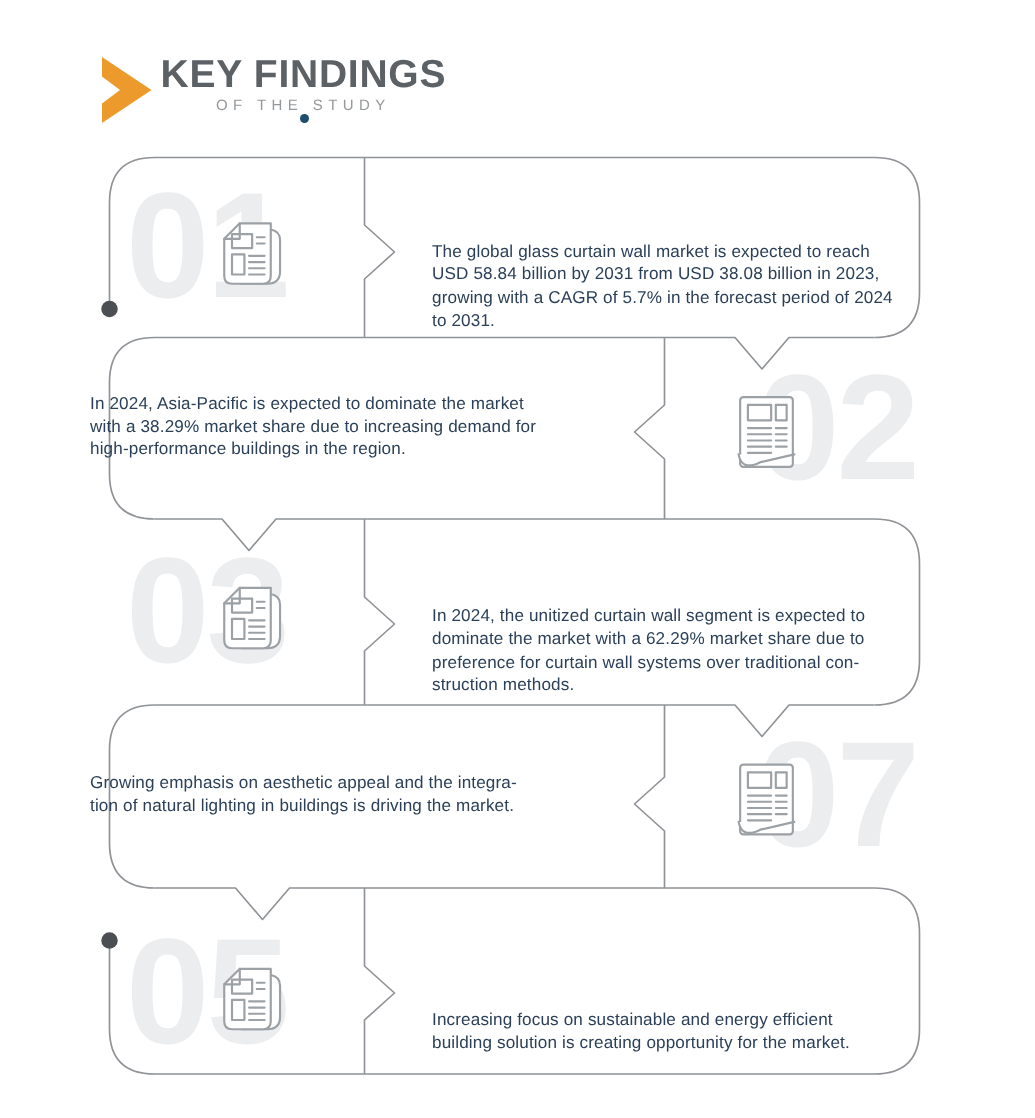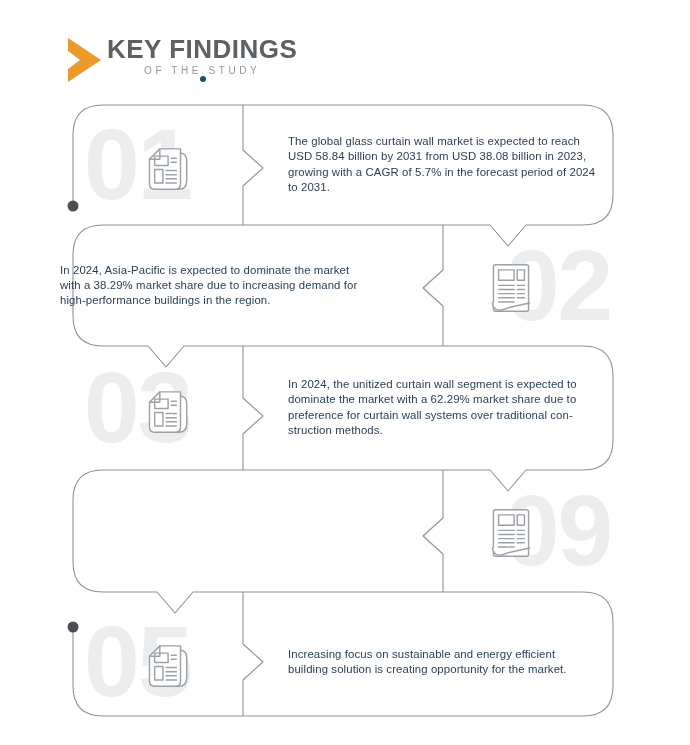--- a/index.html
+++ b/index.html
@@ -39,21 +39,21 @@
   .wm.left{left:84px;}
   .wm.right{left:480px;margin-left:24px;}
   .doc{position:absolute;top:50%;transform:translateY(-46%);width:62px;height:62px;}
   .doc.left{left:134px;}
   .doc.right{left:480px;}
   .ftext{
     position:absolute;top:50%;transform:translateY(-50%);
     font-size:11.4px;line-height:15.4px;color:#2b4058;letter-spacing:.1px;
     white-space:pre;
   }
-  .ftext.lft{left:288px;width:330px;text-align:left;}
+  .ftext.lft{left:288px;width:330px;text-align:left;margin-top:27px;}
   .ftext.rgt{right:318px;width:312px;}
 </style>
 </head>
 <body>
 
 <div class="canvas">
 
   <div class="logo">
     <svg class="logo-mark" viewBox="0 0 34 44">
       <polygon points="0,0 33,22 0,44 0,31 12,22 0,13" fill="#EC9A2B"></polygon>
@@ -139,31 +139,33 @@
         <path d="M31 33 H41 M31 37 H41 M31 41 H41 M31 45 H41"></path>
       </g>
     </svg>
     <div class="ftext lft">In 2024, the unitized curtain wall segment is expected to
 dominate the market with a 62.29% market share due to
 preference for curtain wall systems over traditional con-
 struction methods.</div>
   </div>
 
   <div class="row r4">
-    <div class="wm right">09</div>
+    <div class="wm right">07</div>
     <svg class="doc right" viewBox="0 0 60 60">
       <g fill="none" stroke="#9CA1A6" stroke-width="1.4" stroke-linejoin="round" stroke-linecap="round">
         <rect x="13" y="7" width="34" height="45" rx="2" fill="#fff"></rect>
         <rect x="18" y="12" width="15" height="10"></rect>
         <rect x="36" y="12" width="7" height="10"></rect>
         <path d="M18 27 H33 M18 31 H33 M18 35 H33 M18 39 H33 M18 43 H33"></path>
         <path d="M36 27 H43 M36 31 H43 M36 35 H43 M36 39 H43"></path>
         <path d="M12 44 Q14 55 26 49 L48 44" fill="#fff"></path>
       </g>
     </svg>
+    <div class="ftext rgt">Growing emphasis on aesthetic appeal and the integra-
+tion of natural lighting in buildings is driving the market.</div>
   </div>
 
   <div class="row r5">
     <div class="wm left">05</div>
     <svg class="doc left" viewBox="0 0 60 60">
       <g fill="none" stroke="#9CA1A6" stroke-width="1.4" stroke-linejoin="round" stroke-linecap="round">
         <path d="M45 16 Q51 17 51 23 V43 Q51 51 43 51 H26 Q37 50 40 43" fill="#fff"></path>
         <path d="M15 22 L25 12 H45 V46 Q45 51 40 51 H20 Q15 51 15 46 Z" fill="#fff"></path>
         <path d="M15 22 H25 V12"></path>
         <rect x="20" y="19" width="13" height="9"></rect>

